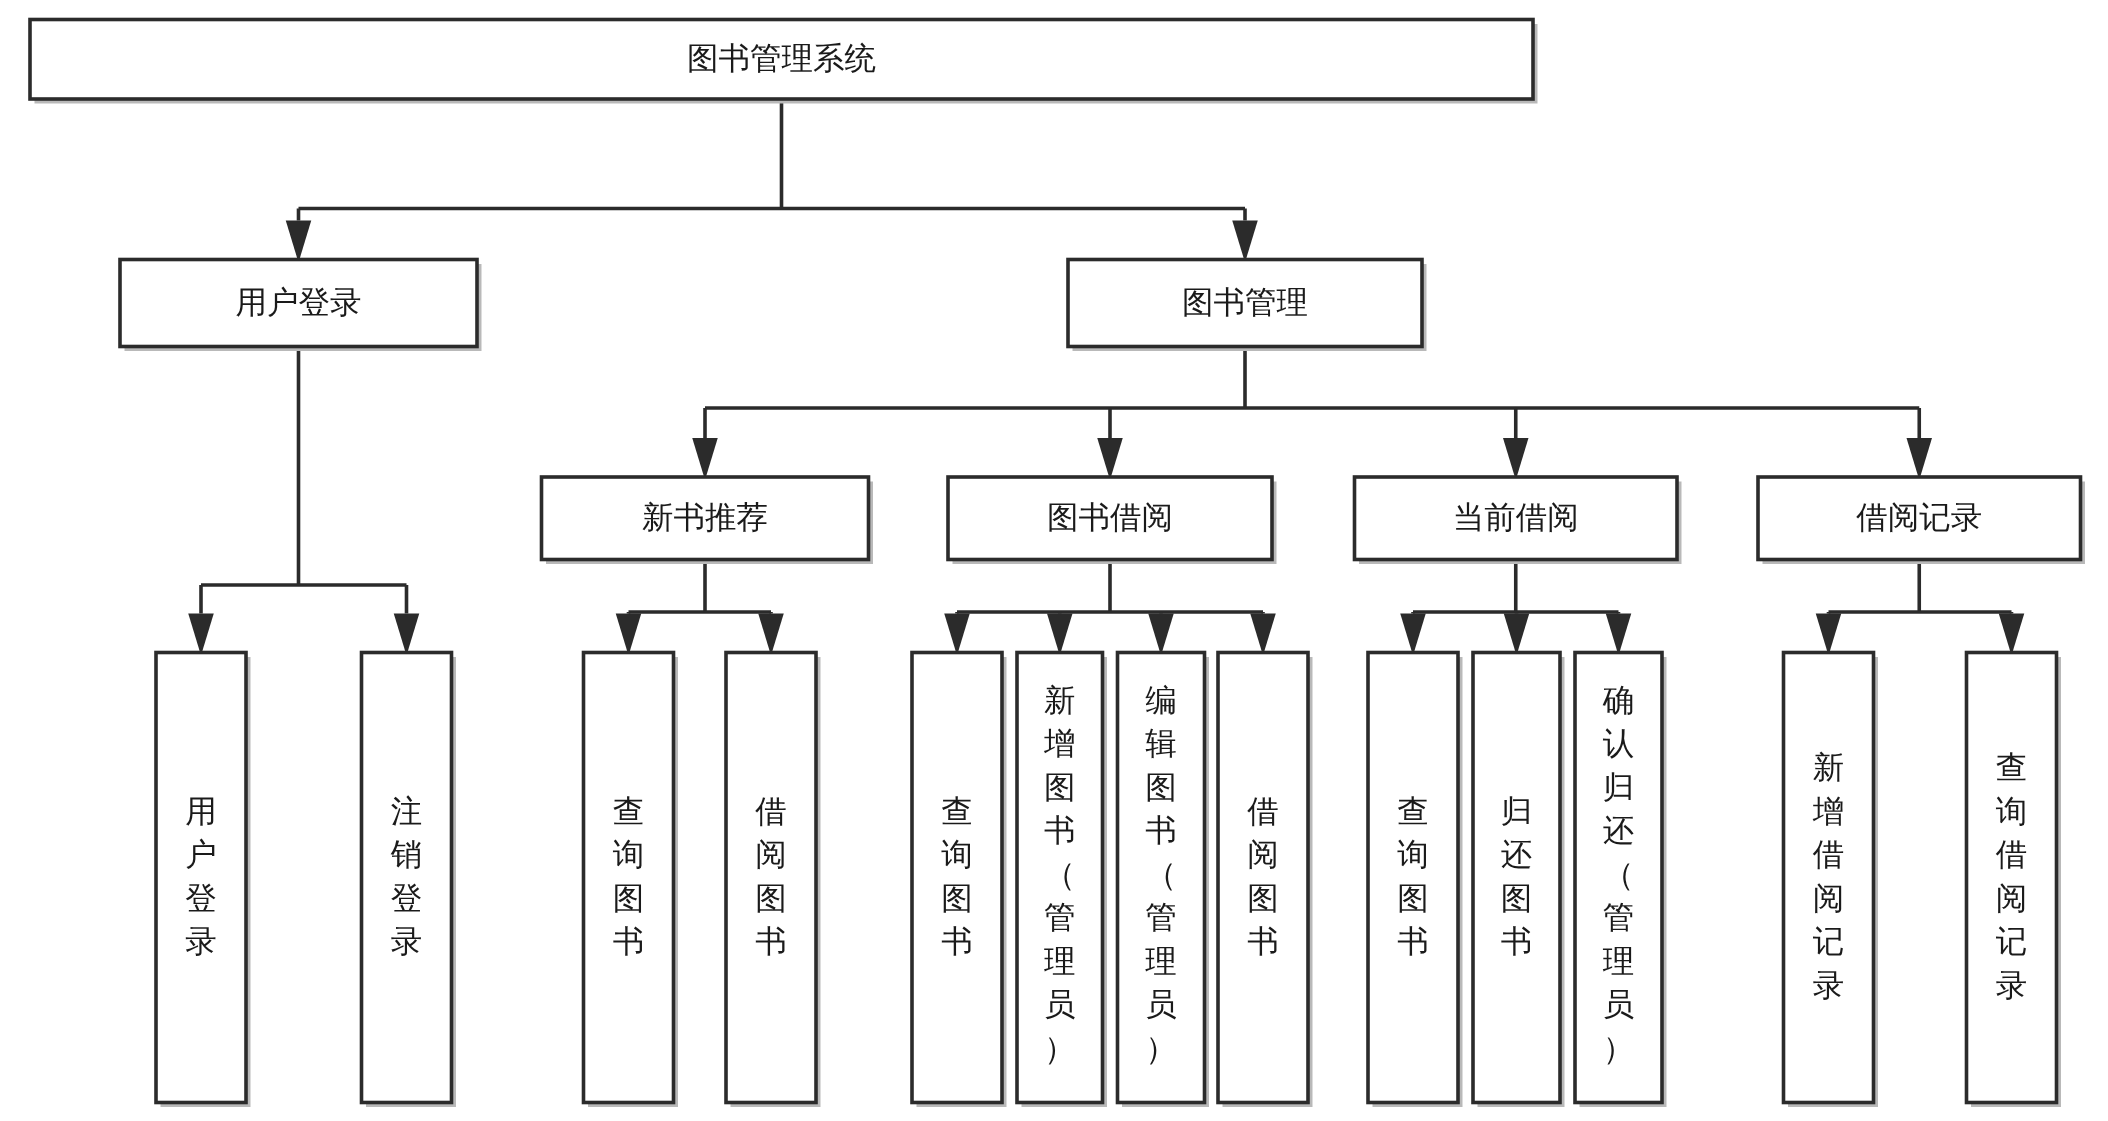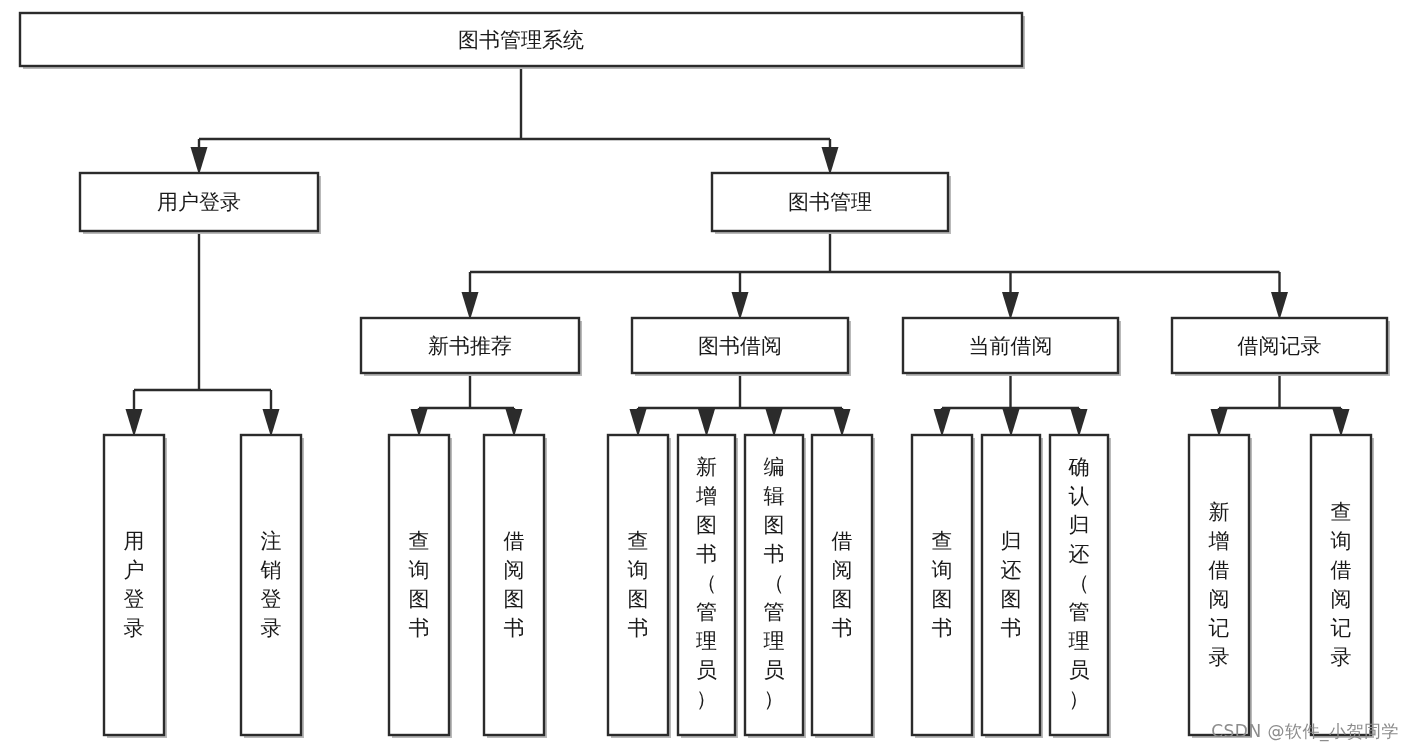--- a/index.html
+++ b/index.html
@@ -241,14 +241,13 @@
           <rect class="node-box" x="1189" y="435" width="60" height="300"></rect>
           <text class="node-label-vertical" x="1219" y="518.88"><tspan x="1219" dy="0">新</tspan><tspan x="1219" dy="29">增</tspan><tspan x="1219" dy="29">借</tspan><tspan x="1219" dy="29">阅</tspan><tspan x="1219" dy="29">记</tspan><tspan x="1219" dy="29">录</tspan></text>
         </g>
         <g>
           <rect class="node-box-shadow" x="1314" y="438" width="60" height="300"></rect>
           <rect class="node-box" x="1311" y="435" width="60" height="300"></rect>
           <text class="node-label-vertical" x="1341" y="518.88"><tspan x="1341" dy="0">查</tspan><tspan x="1341" dy="29">询</tspan><tspan x="1341" dy="29">借</tspan><tspan x="1341" dy="29">阅</tspan><tspan x="1341" dy="29">记</tspan><tspan x="1341" dy="29">录</tspan></text>
         </g>
       </g>
   </svg>
-  <div class="watermark">CSDN @软件_小贺同学</div>
 </div>
 
 </body></html>

